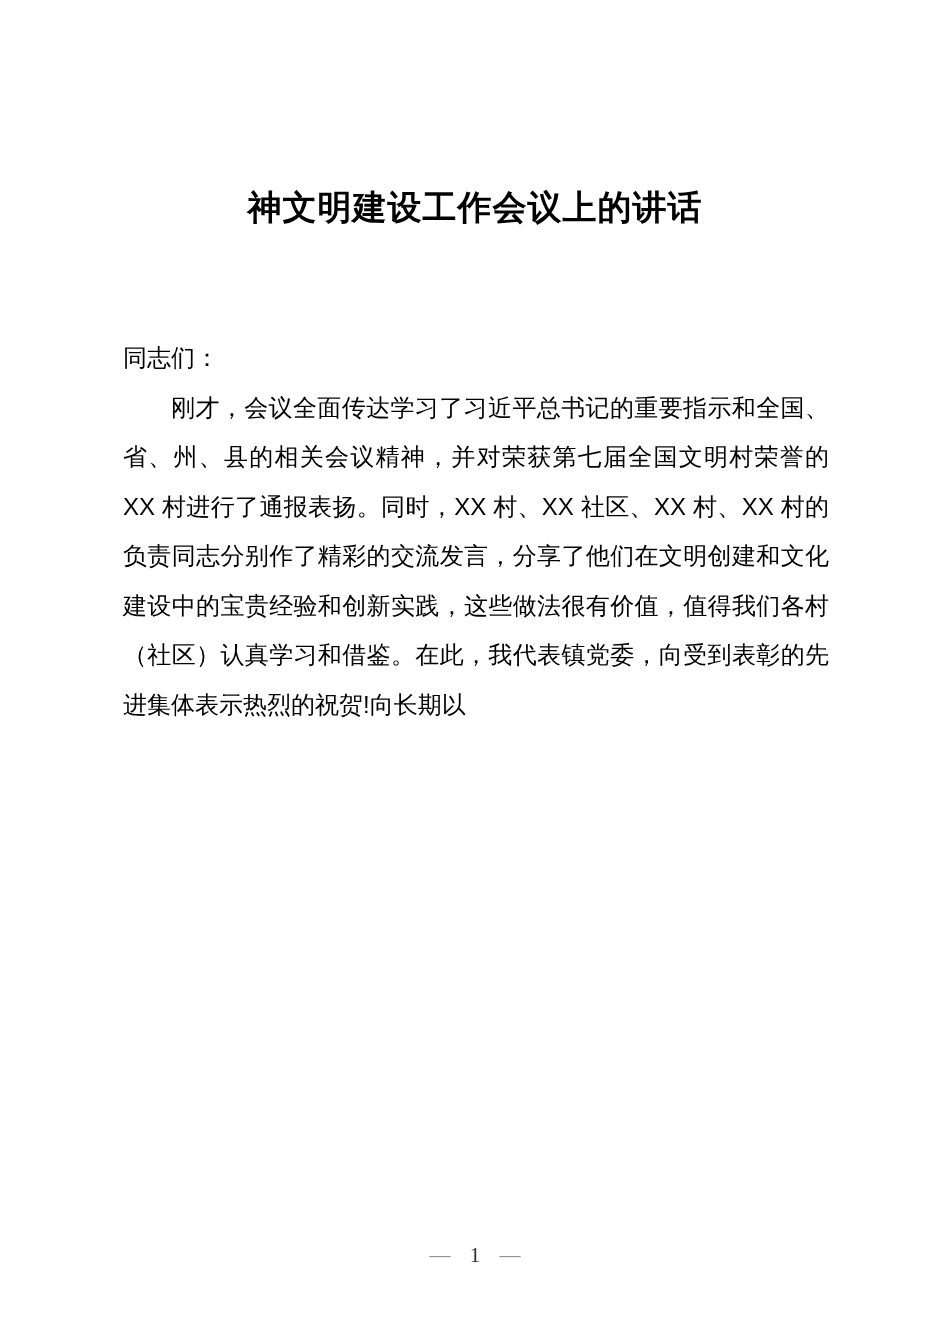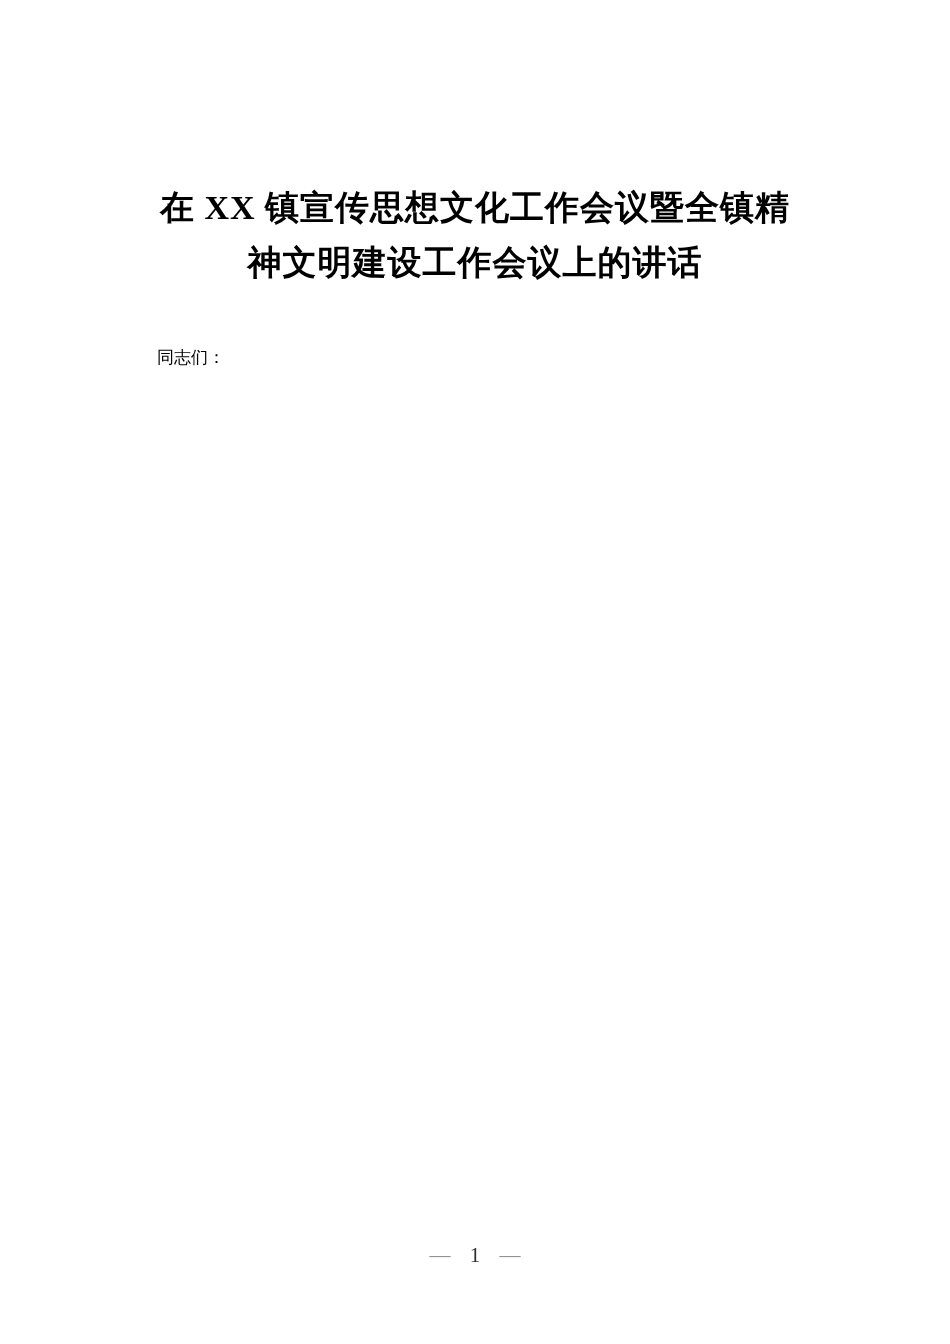--- a/index.html
+++ b/index.html
@@ -30,26 +30,25 @@
   }
   .title-line {
     display: block;
   }
   .doc-body {
     position: absolute;
     top: 333px;
     left: 123px;
     width: 706px;
     font-family: "Liberation Sans", "DejaVu Sans", sans-serif;
-    font-size: 17px;
+    font-size: 24px;
     line-height: 49.5px;
     color: #000000;
     text-align: justify;
     text-justify: inter-ideograph;
-    margin-left: 34px;
   }
   .doc-body p {
     margin: 0;
     padding: 0;
   }
   .salutation {
     text-indent: 0;
   }
   .para {
     text-indent: 2em;
@@ -72,26 +71,26 @@
     color: #2e2e2e;
     margin: 0 14px;
   }
 </style>
 </head>
 <body>
 
 <div class="page">
 
   <h1 class="doc-title">
-    <span class="title-line">在 XX 镇宣传思想文化工作会议暨全镇精</span>
     <span class="title-line">神文明建设工作会议上的讲话</span>
   </h1>
 
   <div class="doc-body">
     <p class="salutation">同志们：</p>
+    <p class="para">刚才，会议全面传达学习了习近平总书记的重要指示和全国、省、州、县的相关会议精神，并对荣获第七届全国文明村荣誉的 XX 村进行了通报表扬。同时，XX 村、XX 社区、XX 村、XX 村的负责同志分别作了精彩的交流发言，分享了他们在文明创建和文化建设中的宝贵经验和创新实践，这些做法很有价值，值得我们各村（社区）认真学习和借鉴。在此，我代表镇党委，向受到表彰的先进集体表示热烈的祝贺!向长期以</p>
   </div>
 
   <div class="page-footer">
     <span class="dash">—</span>
     <span class="num">1</span>
     <span class="dash">—</span>
   </div>
 
 </div>
 

